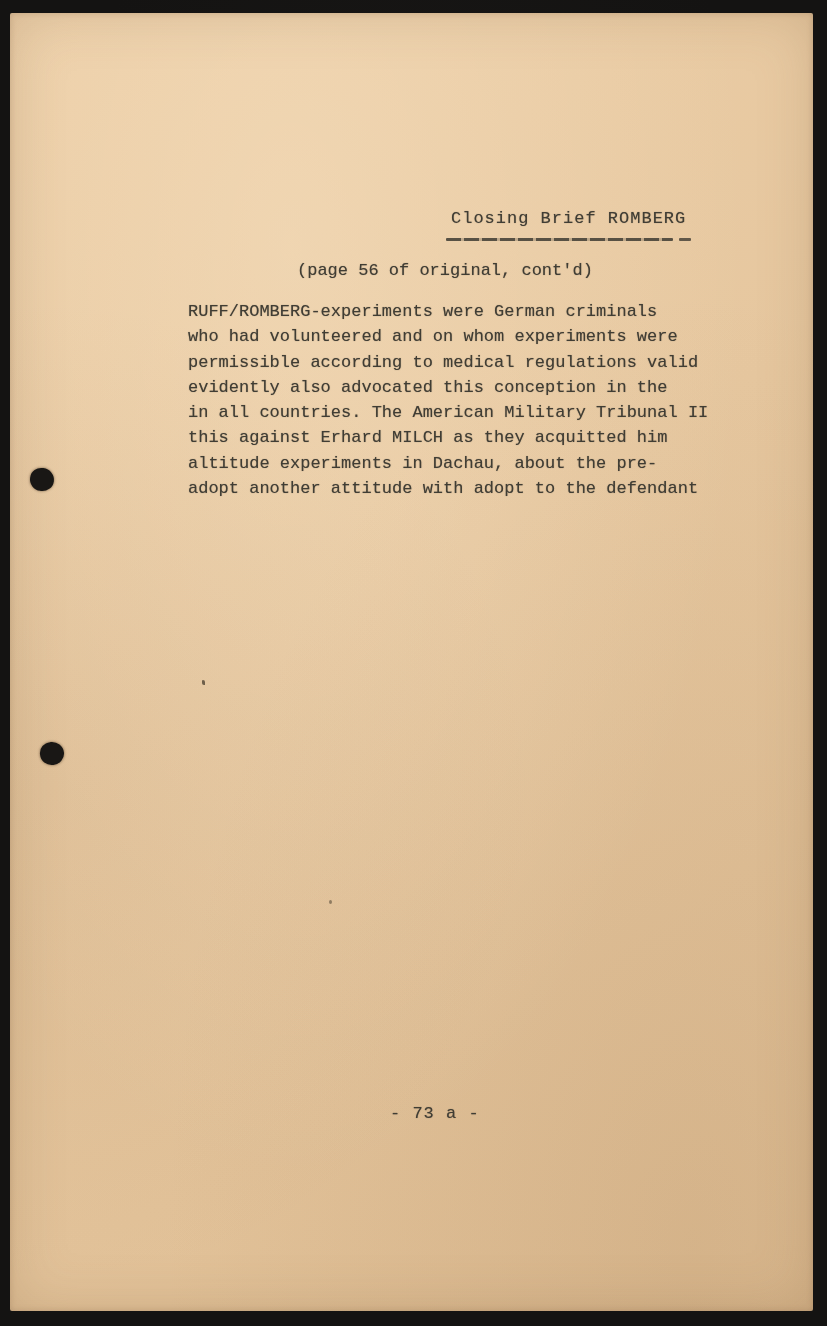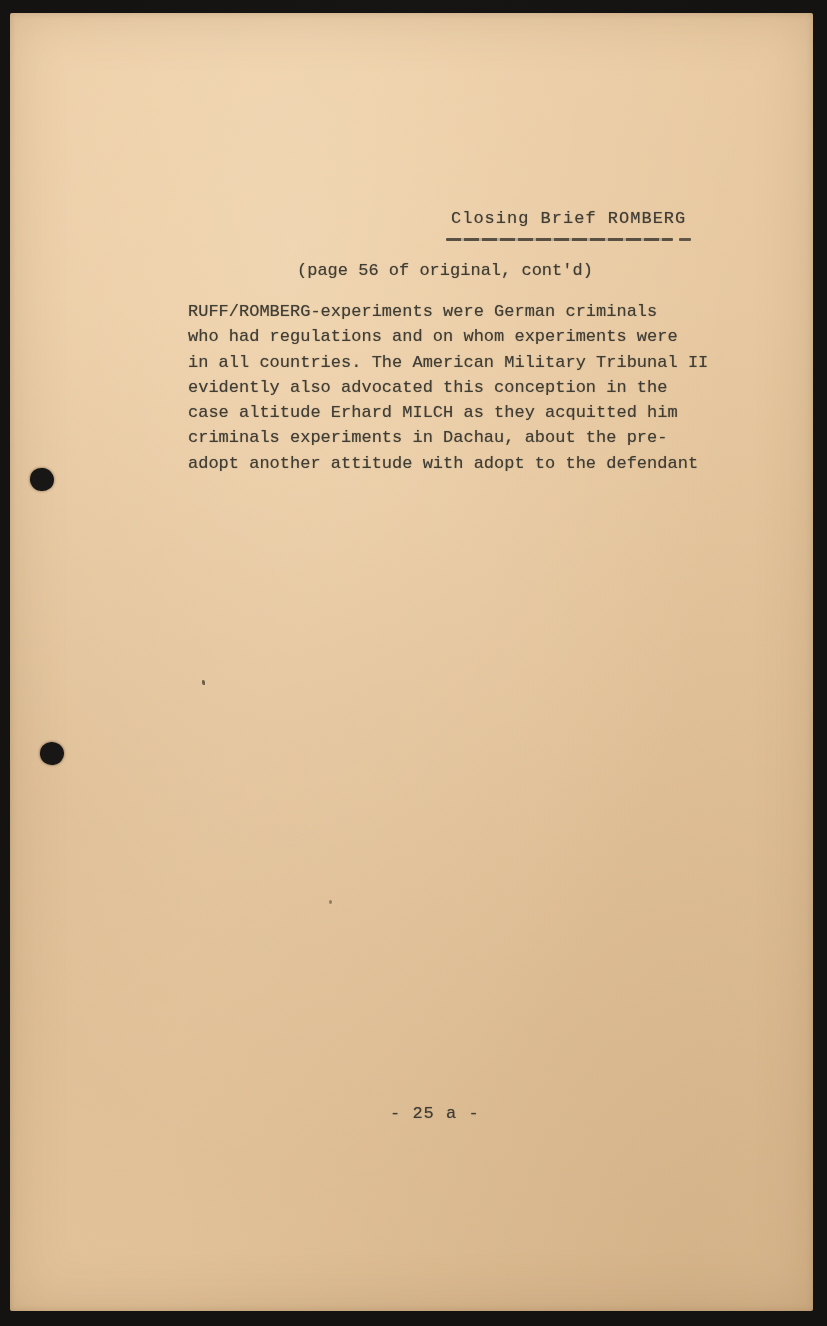--- a/index.html
+++ b/index.html
@@ -126,26 +126,27 @@
 
     <div class="title-underline">
       <span class="u-long"></span>
       <span class="u-short"></span>
     </div>
 
     <div class="typed doc-subheader">(page 56 of original, cont'd)</div>
 
     <div class="doc-body">
       <div class="typed line">RUFF/ROMBERG-experiments were German criminals</div>
-      <div class="typed line">who had regulations and on whom experiments were</div>
+      <div class="typed line">who had volunteered and on whom experiments were</div>
+      <div class="typed line">permissible according to medical regulations valid</div>
+      <div class="typed line">evidently also advocated this conception in the</div>
       <div class="typed line">in all countries. The American Military Tribunal II</div>
-      <div class="typed line">evidently also advocated this conception in the</div>
-      <div class="typed line">case altitude Erhard MILCH as they acquitted him</div>
-      <div class="typed line">criminals experiments in Dachau, about the pre-</div>
+      <div class="typed line">this against Erhard MILCH as they acquitted him</div>
+      <div class="typed line">altitude experiments in Dachau, about the pre-</div>
       <div class="typed line">adopt another attitude with adopt to the defendant</div>
     </div>
 
-    <div class="typed page-number">- 25 a -</div>
+    <div class="typed page-number">- 73 a -</div>
 
     <div class="speck speck-1"></div>
     <div class="speck speck-2"></div>
   </div>
 </div>
 
 </body></html>

